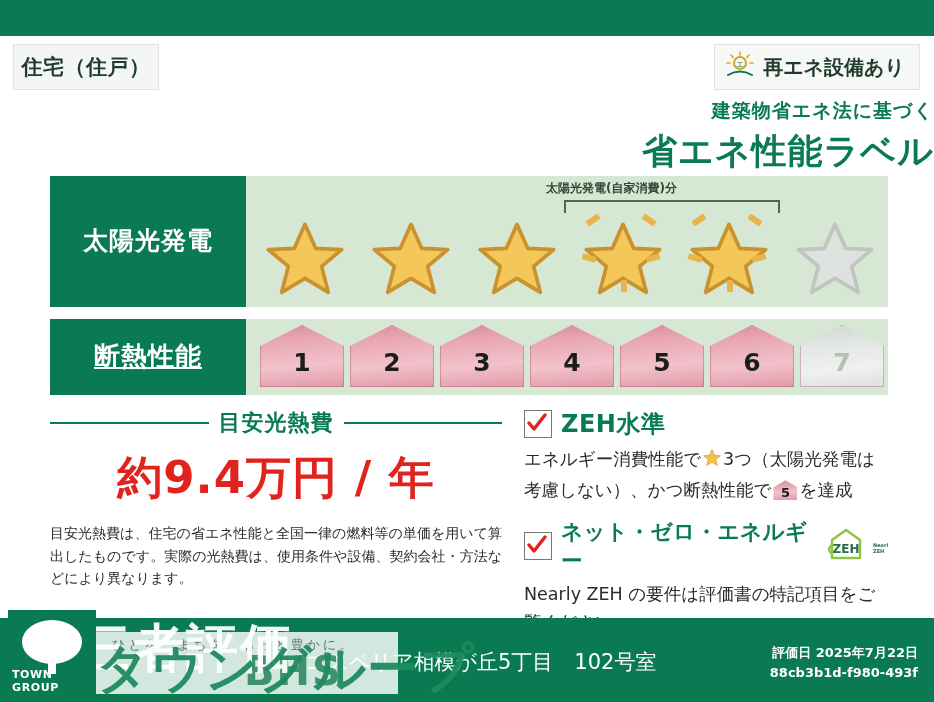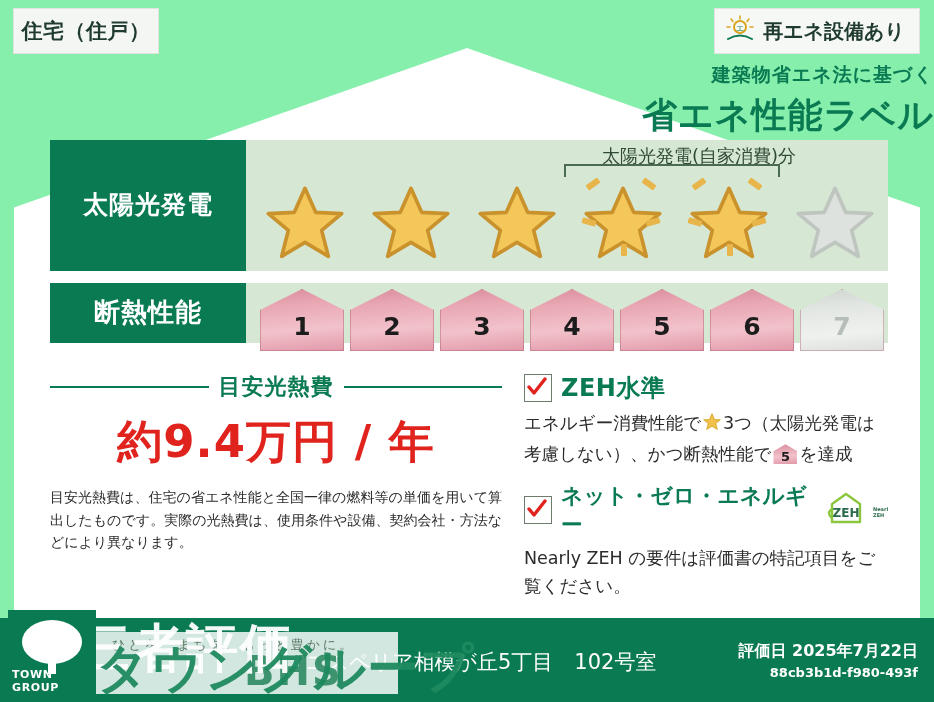--- a/index.html
+++ b/index.html
@@ -1,21 +1,21 @@
 <!DOCTYPE html>
 <html><head>
 <meta charset="utf-8">
 <style>
   html,body{margin:0;padding:0;}
   body{
     width:934px;height:702px;overflow:hidden;
     font-family:"DejaVu Sans","Liberation Sans",sans-serif;
     background:#0a7a52;position:relative;
   }
-  .root{position:absolute;inset:0;background:#86efac;}
+  .root{position:absolute;inset:0;background:#ffffff;margin-top:36px;}
 
   
   .type-badge{
     position:absolute;left:13px;top:8px;width:144px;height:44px;
     background:#f4f6f4;border:1px solid #dfe4df;
     display:flex;align-items:center;justify-content:center;
     font-size:21px;font-weight:bold;color:#1f3b2d;letter-spacing:.5px;
   }
   .renew-badge{
     position:absolute;right:14px;top:8px;height:44px;
@@ -36,31 +36,31 @@
 
   
   .rows{position:absolute;left:50px;top:140px;width:838px;}
   .row{display:flex;align-items:stretch;position:relative;}
   .row-label{
     width:196px;background:#0a7a52;color:#fff;
     display:flex;flex-direction:column;align-items:center;justify-content:center;
     font-weight:bold;line-height:1.22;letter-spacing:1px;flex:none;
   }
   .row-label.energy{font-size:25px;height:131px;}
-  .row-label.insul{font-size:26px;height:60px;}
+  .row-label.insul{font-size:26px;height:76px;text-decoration:underline;}
   .row-body{flex:1;background:#d6e7d4;position:relative;}
 
   
   .stars{position:absolute;left:16px;right:10px;bottom:4px;display:flex;align-items:flex-end;justify-content:space-between;}
   .star-cell{position:relative;width:86px;height:92px;}
   .star-cell svg{position:absolute;left:0;top:8px;}
   .spark{position:absolute;background:#e8b54a;border-radius:1px;}
 
-  .solar-note{position:absolute;left:300px;top:4px;width:250px;text-align:right;
-    font-size:18px;font-weight:normal;color:#2f4a36;}
+  .solar-note{position:absolute;left:300px;top:4px;width:250px;text-align:left;
+    font-size:12px;font-weight:bold;color:#2f4a36;}
   .bracket{position:absolute;left:318px;top:24px;width:212px;height:11px;
     border:2px solid #4a6b51;border-bottom:none;}
 
   
   .houses{position:absolute;left:14px;right:12px;top:6px;display:flex;gap:6px;}
   .house{position:relative;width:84px;height:62px;flex:none;}
   .house .shape{
     position:absolute;inset:0;
     clip-path:polygon(0% 100%, 0% 34%, 50% 0%, 100% 34%, 100% 100%);
     background:linear-gradient(175deg,#d98b9c 0%,#e8a7b3 26%,#f2c2cb 64%,#e199a8 100%);
@@ -95,21 +95,21 @@
   .inline-house .shape{position:absolute;inset:0;clip-path:polygon(0% 100%,0% 34%,50% 0%,100% 34%,100% 100%);
     background:linear-gradient(175deg,#d98b9c,#f2c2cb 60%,#e199a8);}
   .inline-house .n{position:absolute;inset:0;display:flex;align-items:center;justify-content:center;
     padding-top:4px;font-size:13px;font-weight:bold;color:#1c1c1c;}
   .zeh-logo{display:inline-block;vertical-align:-7px;margin-left:6px;}
 
   
   .footer{position:absolute;left:0;right:0;bottom:0;height:84px;background:#0a7a52;}
   .addr{position:absolute;left:306px;bottom:26px;font-size:21px;font-weight:normal;color:#fff;white-space:pre;}
   .meta{position:absolute;right:16px;bottom:22px;text-align:right;color:#fff;}
-  .meta .d{font-size:16px;font-weight:bold;}
+  .meta .d{font-size:13px;font-weight:bold;}
   .meta .id{font-size:13px;font-weight:bold;margin-top:3px;text-align:right;}
 
   
   .wm{position:absolute;left:0;bottom:0;width:470px;height:92px;pointer-events:none;}
   .wm .panel{position:absolute;left:76px;bottom:8px;width:322px;height:62px;background:rgba(255,255,255,.82);}
   .wm .tagline{position:absolute;left:112px;bottom:48px;font-size:13px;color:#5d7a66;letter-spacing:3px;}
   .wm .bhs{position:absolute;left:244px;bottom:8px;font-size:40px;font-weight:bold;color:#2e8b63;letter-spacing:2px;opacity:.9;}
   .wm .tg-logo{position:absolute;left:8px;bottom:0;width:88px;height:92px;background:#0a7a52;font-weight:bold;}
   .wm .tg-logo .tx{position:absolute;left:4px;bottom:8px;font-size:11px;color:#fff;letter-spacing:.6px;}
   .wm .big1{position:absolute;left:24px;bottom:18px;font-size:52px;font-weight:bold;color:#fff;opacity:.95;letter-spacing:2px;white-space:nowrap;}

